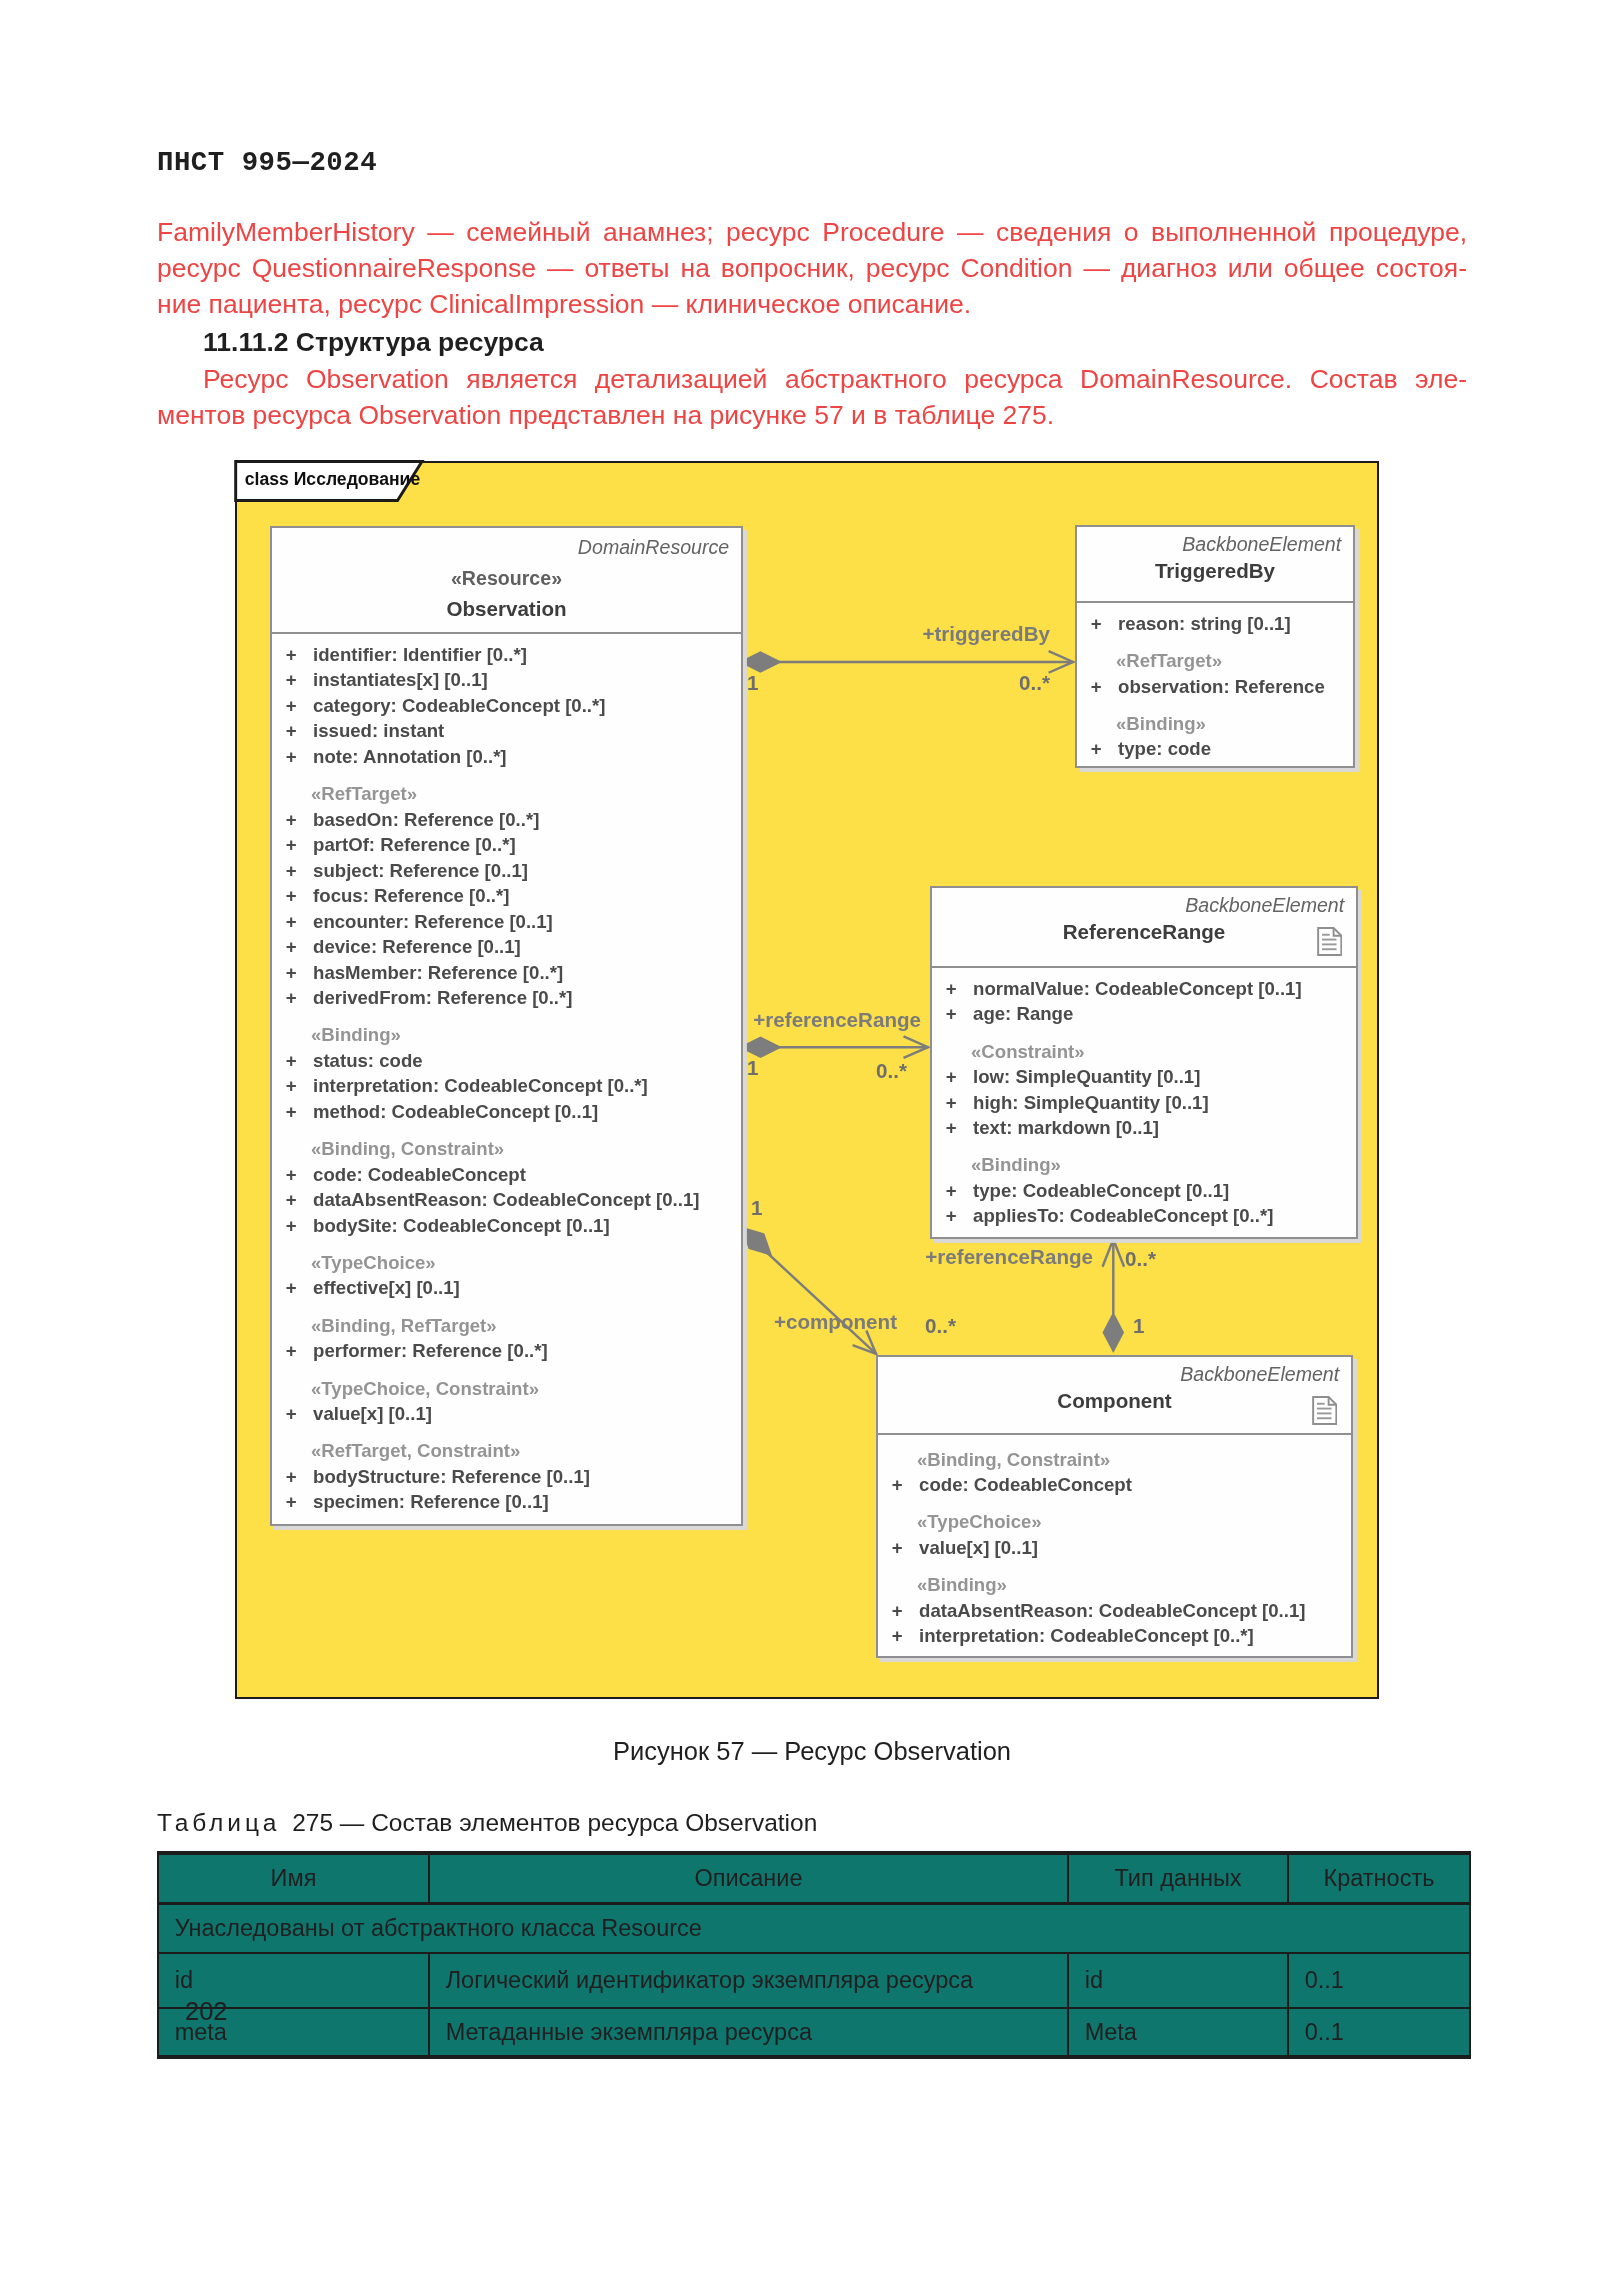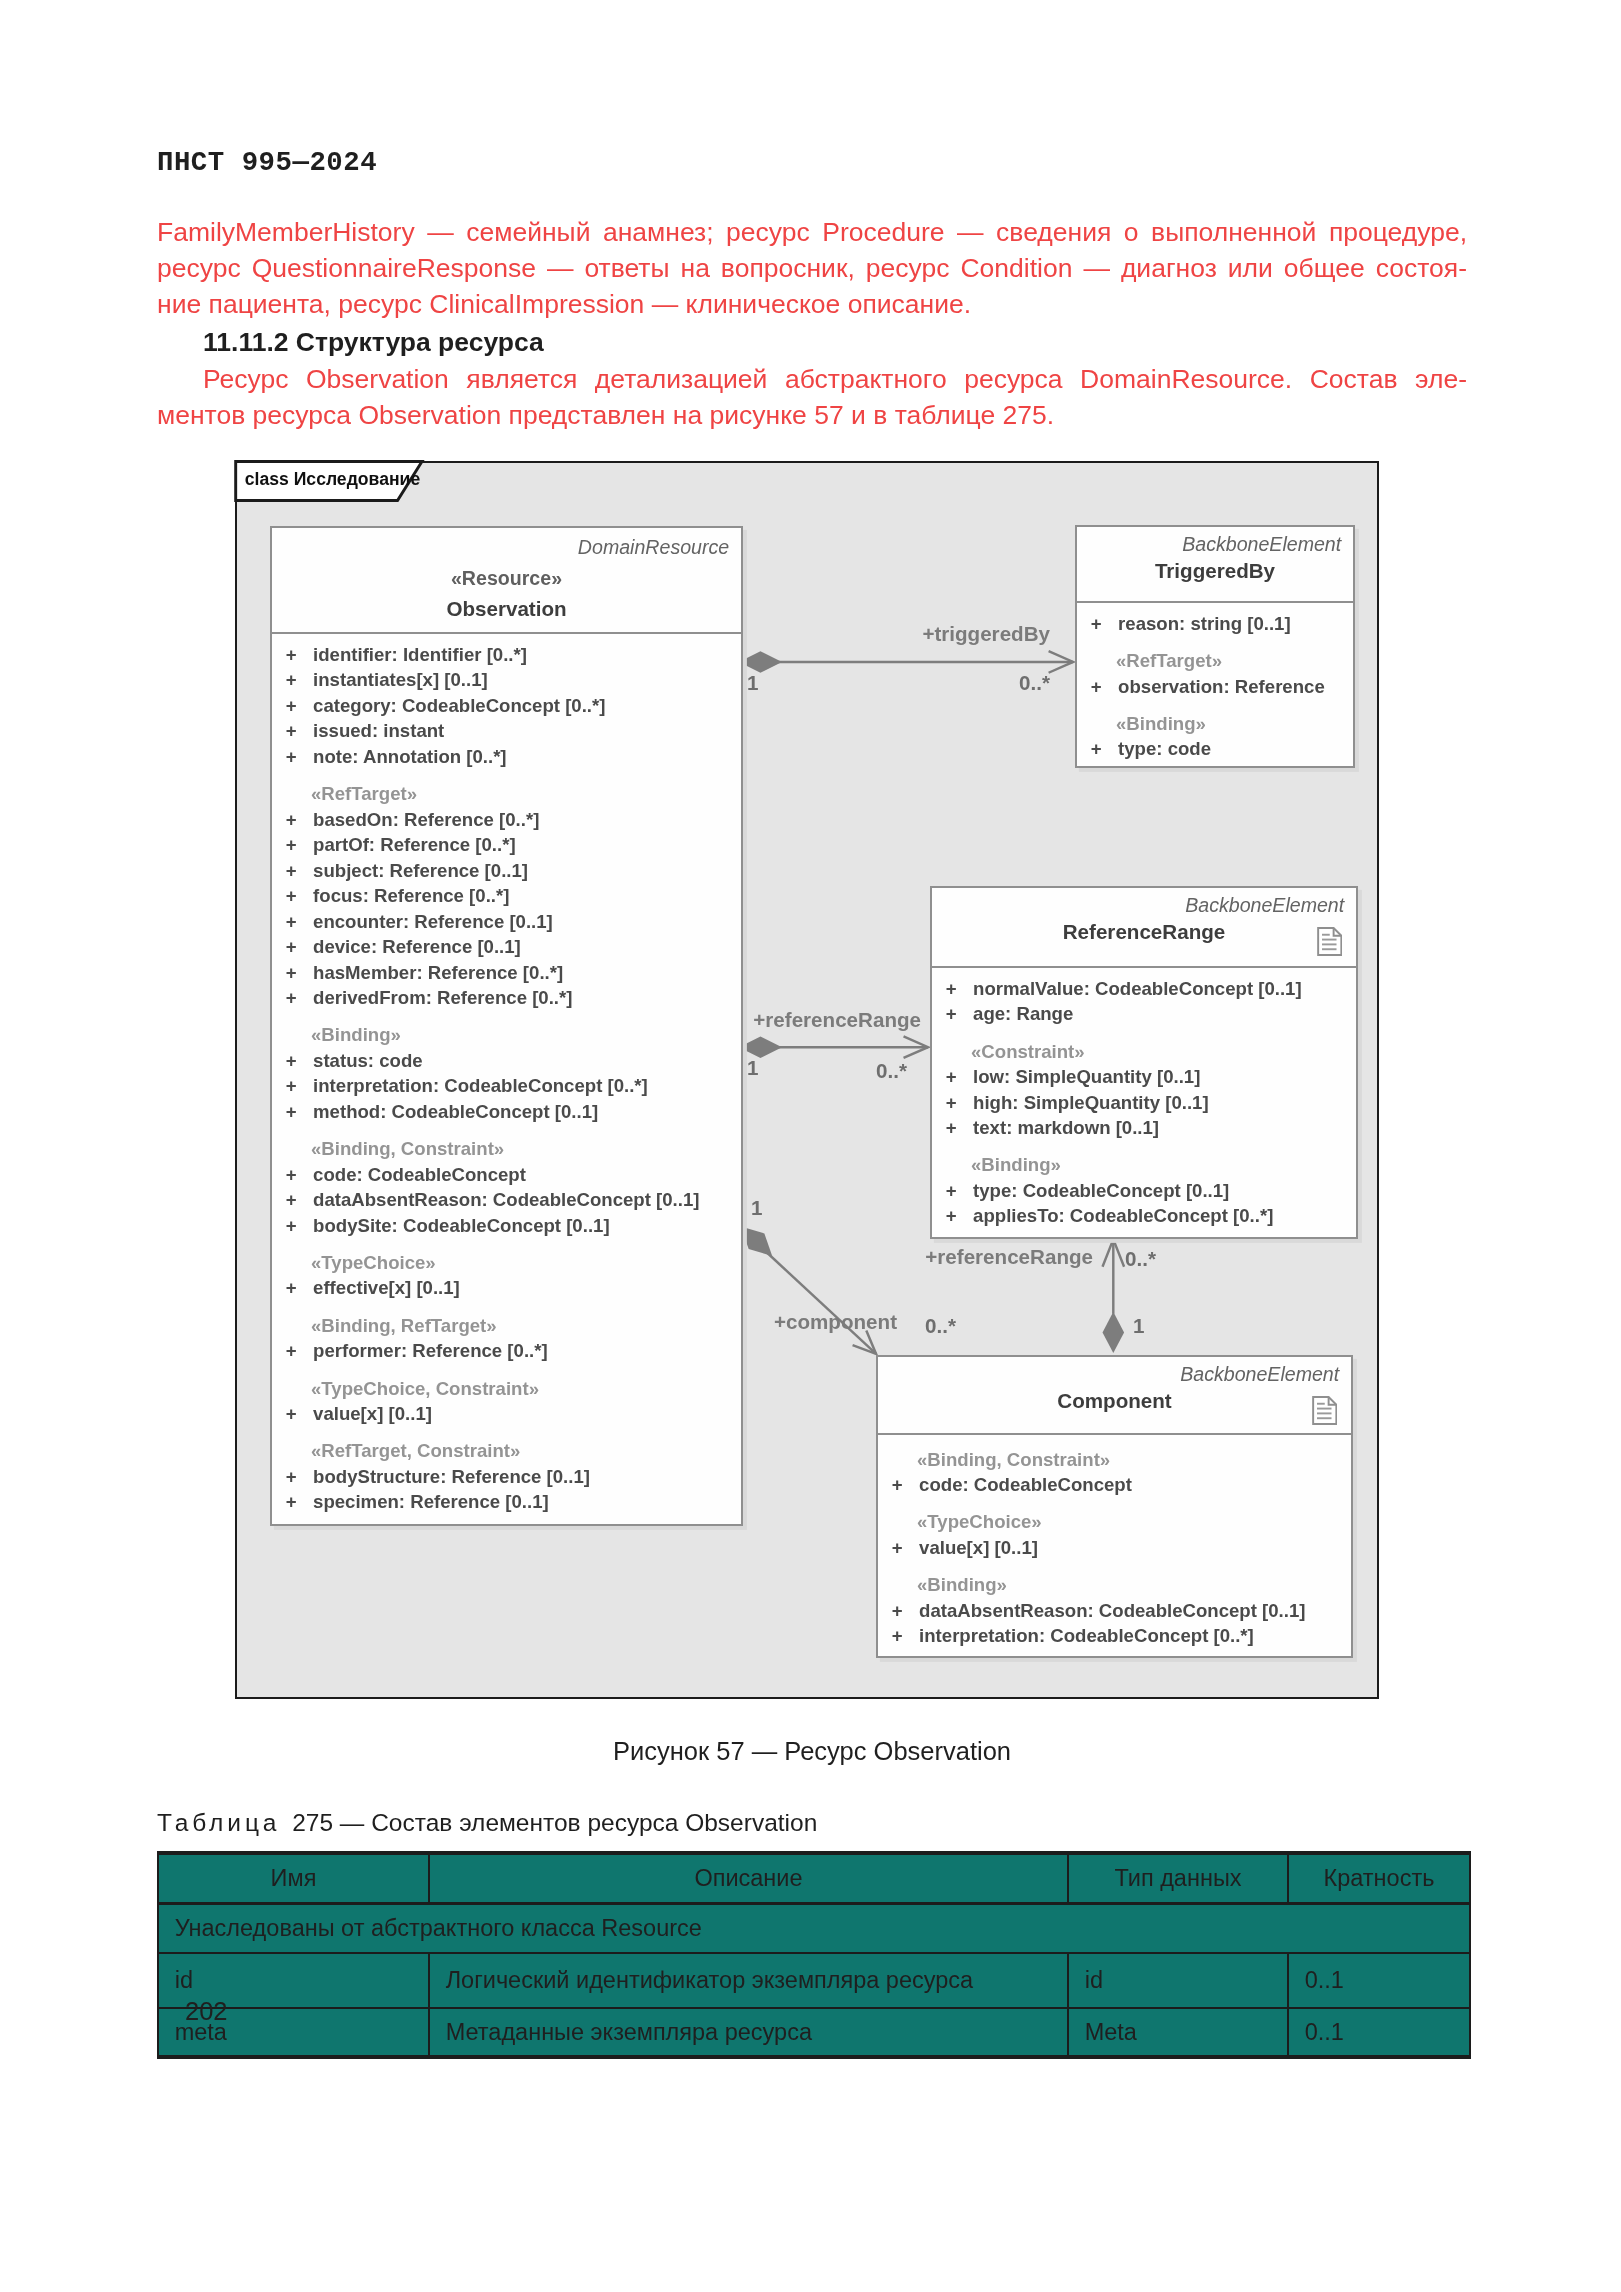--- a/index.html
+++ b/index.html
@@ -9,21 +9,21 @@
     margin:0 auto;
   }
   .doc-code { position:absolute; left:157px; top:147px; font-size:27.4px; font-weight:bold; letter-spacing:0.5px;font-family:Liberation Mono, monospace; }
   .para { position:absolute; left:157px; width:1310px; }
   .jline { white-space:nowrap; text-align:justify; text-align-last:justify; font-size:26.5px; line-height:36px; color:#ef4444; }
   .jline.last { text-align-last:left; }
   .jline.indent { text-indent:46px; }
   .heading { position:absolute; left:203px; top:327px; font-size:26.5px; font-weight:bold; }
 
   
-  .frame { position:absolute; left:235px; top:461px; width:1140px; height:1234px; border:2.9px solid #1b1b1b; background:#e5e5e5; }
+  .frame { position:absolute; left:235px; top:461px; width:1140px; height:1234px; border:2.9px solid #1b1b1b; background:#fde047; }
   .frame-tab { position:absolute; left:-2.9px; top:-2.9px; }
   .frame-tab-label { position:absolute; left:7.8px; top:5.9px; font-size:17.6px; font-weight:bold; color:#101010; white-space:nowrap; }
   .connectors { position:absolute; left:0; top:0; width:1140px; height:1234px; }
 
   .ubox { position:absolute; background:#fefefe; border:2px solid #8f8f8f; box-shadow:3.9px 3.9px 0 #d9d9d9; }
   .head { border-bottom:2px solid #8f8f8f; position:relative; }
   .parent { text-align:right; padding:7.8px 11.8px 0 0; font-style:italic; font-size:19.6px; color:#636363; line-height:23.5px; }
   .cstereo { text-align:center; font-size:19.6px; color:#5f5f5f; font-weight:bold; margin-top:7.8px; line-height:23.5px; }
   .cname { text-align:center; font-size:20.6px; font-weight:bold; color:#3d3d3d; margin-top:5.9px; line-height:25.5px; }
   .bdy { padding-top:7.8px; }

